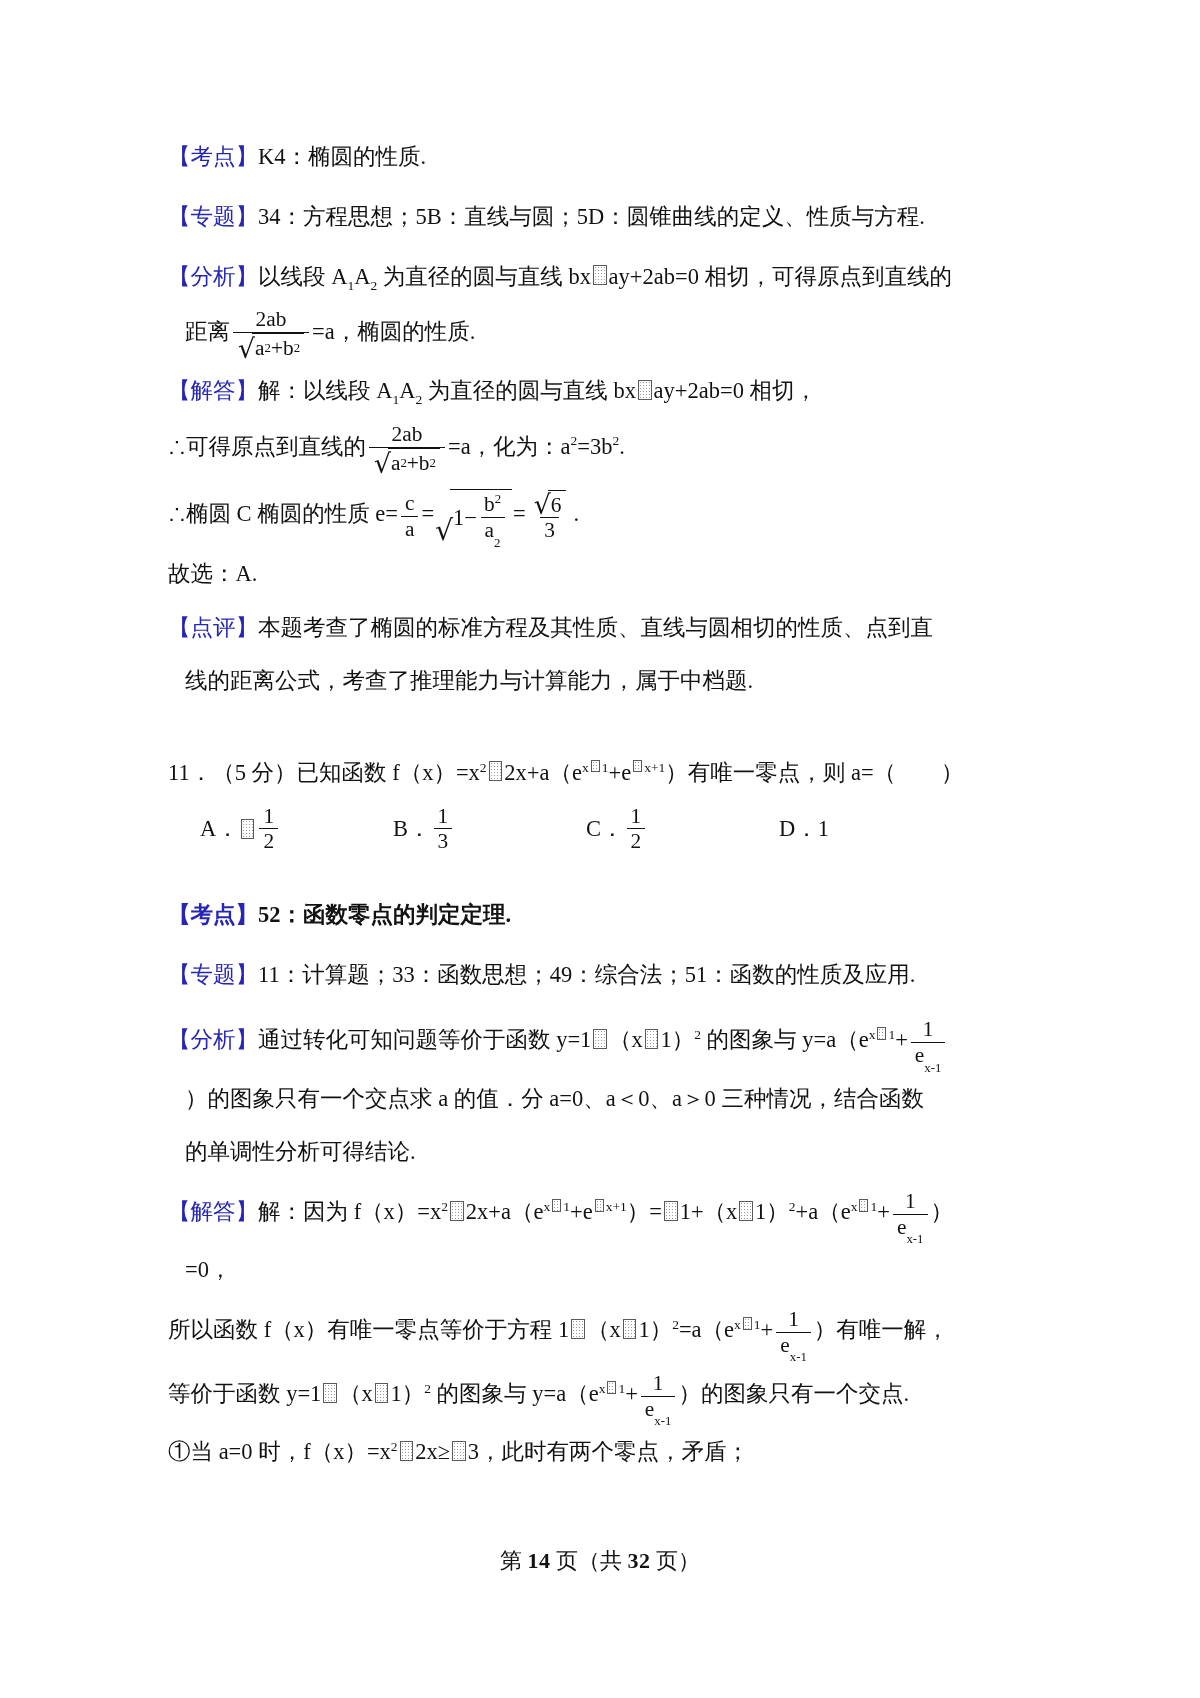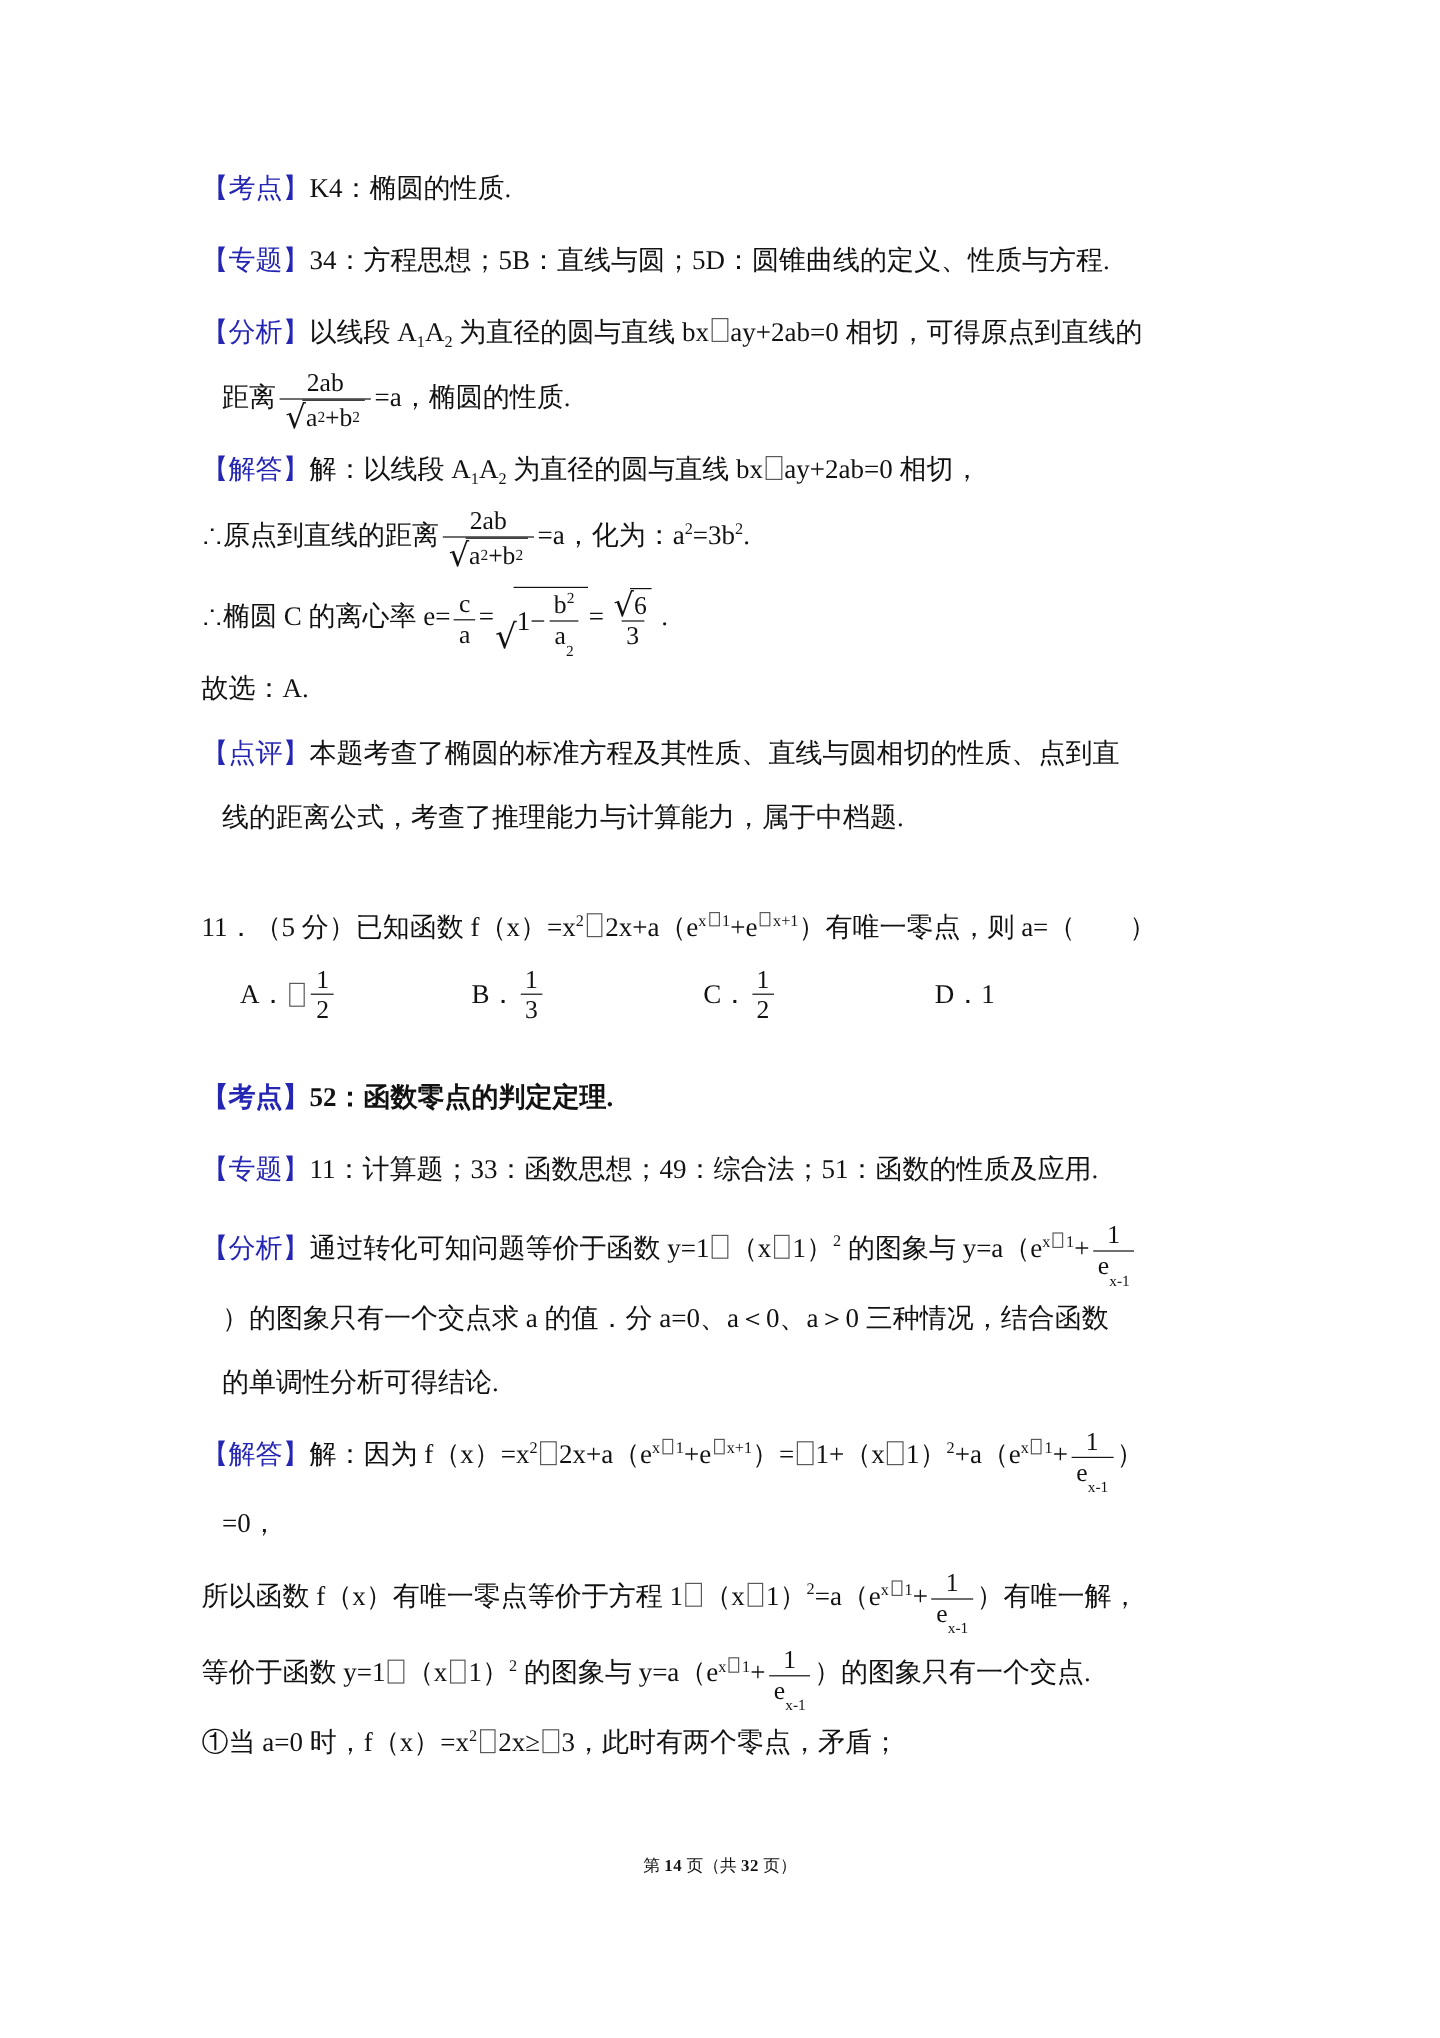--- a/index.html
+++ b/index.html
@@ -45,21 +45,21 @@
   .sp-md{margin-bottom:20px;}
   .gap-q11{margin-top:58px;}
   .gap-exp{margin-top:42px;font-weight:bold;}
   
   .opts{display:flex;margin:0 0 44px 32px;align-items:center;}
   .opt{width:193px;display:flex;align-items:center;}
   .opt:last-child{width:auto;}
   
   .footer{
     position:absolute;left:0;right:0;top:1546px;
-    text-align:center;font-size:14px;color:#121212;
+    text-align:center;font-size:22px;color:#121212;
   }
   .footer b{letter-spacing:0.5px;}
 </style>
 </head>
 <body>
 
 <div class="page">
 
   <p class="line"><span class="lbl" style="color: rgb(38, 38, 180);">【考点】</span><span>K4：椭圆的性质.</span></p>
   <p class="line"><span class="lbl" style="color: rgb(38, 38, 180);">【专题】</span><span>34：方程思想；5B：直线与圆；5D：圆锥曲线的定义、性质与方程.</span></p>
@@ -72,35 +72,35 @@
             <span class="rb">
               <span>a</span>
               <span class="sup">2</span>
               <span>+b</span>
               <span class="sup">2</span>
             </span>
           </span>
         </span>
       </span><span>=a，椭圆的性质.</span></p>
   <p class="line sp-sm"><span class="lbl" style="color: rgb(38, 38, 180);">【解答】</span><span>解：以线段 A</span><span class="sub">1</span><span>A</span><span class="sub">2</span><span> 为直径的圆与直线 bx</span><span class="mg"></span><span>ay+2ab=0 相切，</span></p>
-  <p class="line sp-sm"><span>∴原点到直线的距离</span><span class="frac">
+  <p class="line sp-sm"><span>∴可得原点到直线的</span><span class="frac">
         <span class="fn"><span>2ab</span></span>
         <span class="fd">
           <span class="sqrt">
             <span class="rs">√</span>
             <span class="rb">
               <span>a</span>
               <span class="sup">2</span>
               <span>+b</span>
               <span class="sup">2</span>
             </span>
           </span>
         </span>
       </span><span>=a，化为：a</span><span class="sup">2</span><span>=3b</span><span class="sup">2</span><span>.</span></p>
-  <p class="line sp-sm"><span>∴椭圆 C 的离心率 e=</span><span class="frac">
+  <p class="line sp-sm"><span>∴椭圆 C 椭圆的性质 e=</span><span class="frac">
         <span class="fn"><span>c</span></span>
         <span class="fd">
           <span>a</span>
         </span>
       </span><span>=</span><span class="sqrt">
         <span class="rs">√</span>
         <span class="rb">
           <span>1−</span>
           <span class="frac">
             <span class="fn"><span>b</span><span class="sup">2</span></span>

